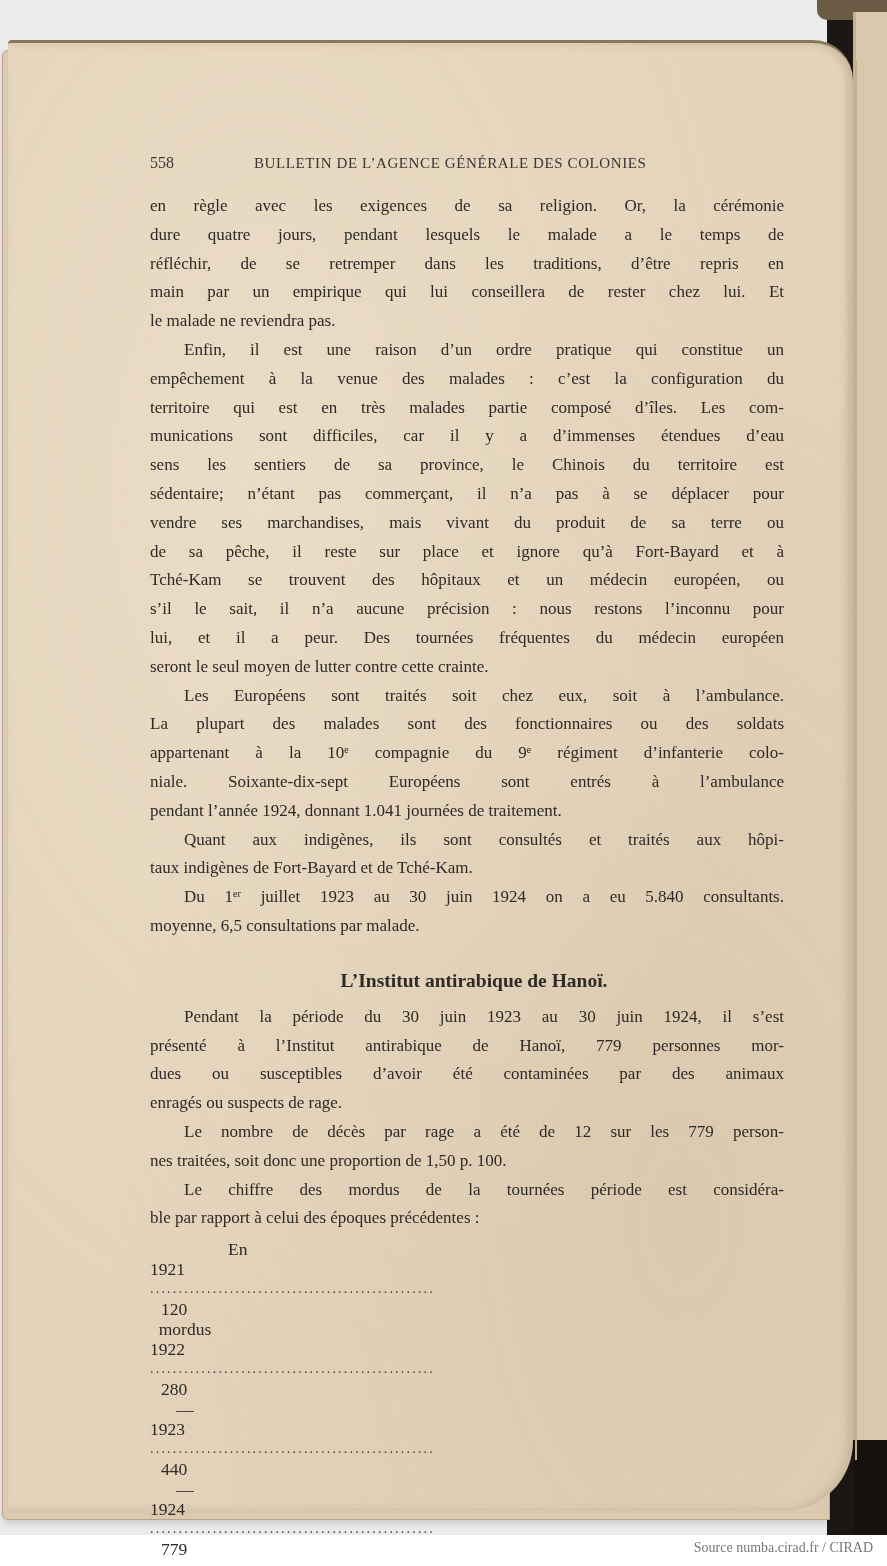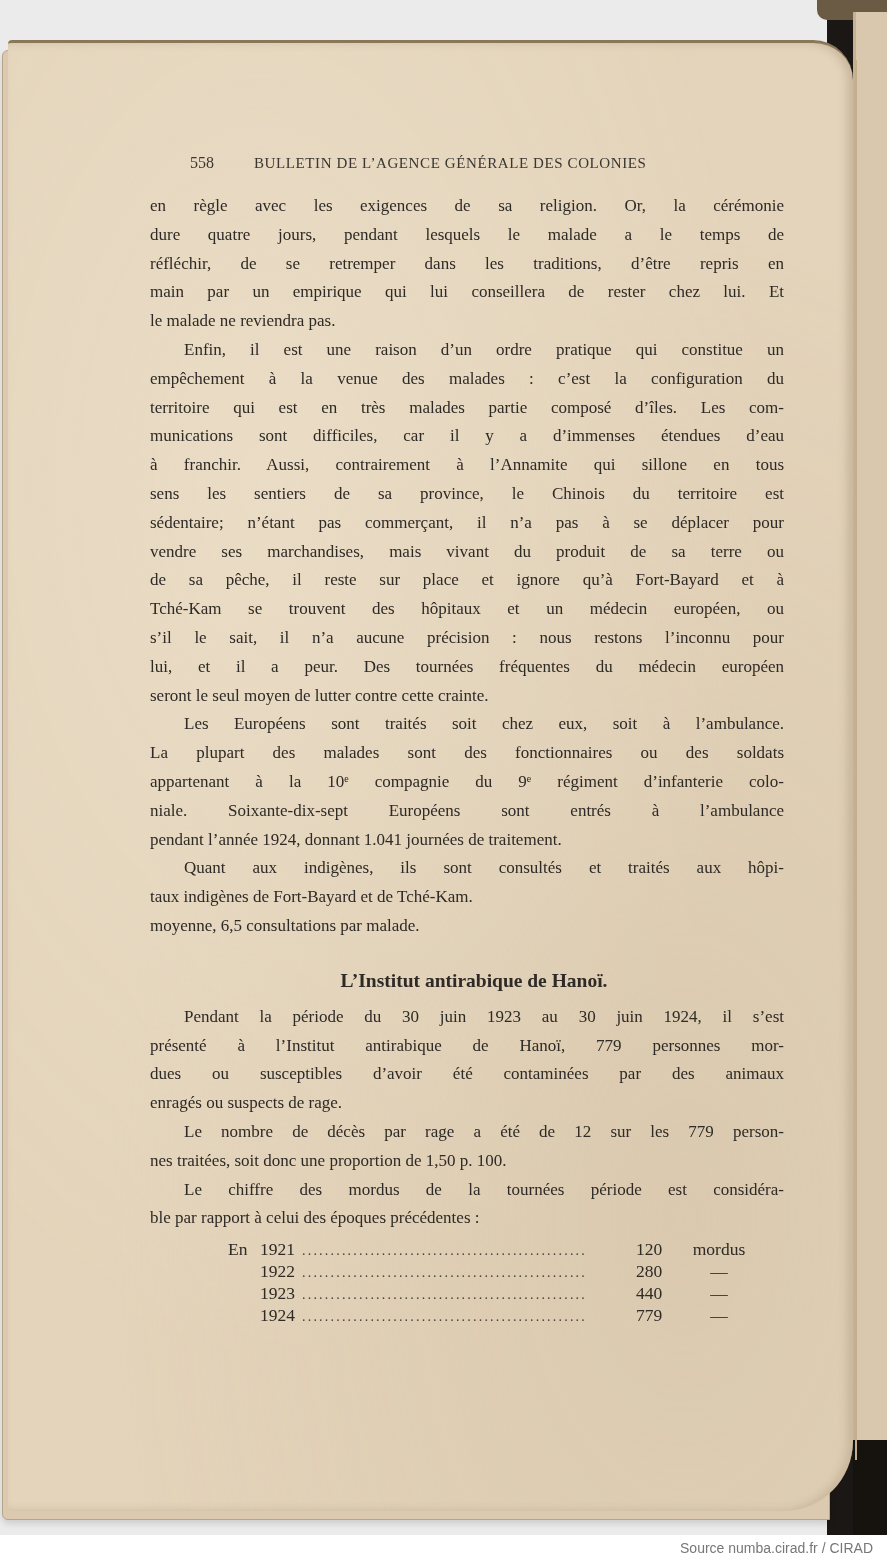--- a/index.html
+++ b/index.html
@@ -92,21 +92,20 @@
       font-size: 14px;
       letter-spacing: 0.6px;
       color: #3b3631;
       margin-bottom: 20px;
       white-space: nowrap;
     }
     .running-head .folio {
       width: 104px;
       font-size: 16px;
       letter-spacing: 0;
-      text-align: center;
     }
     .running-head .title {
       font-variant: small-caps;
       font-size: 15px;
     }
     .para {
       font-size: 17px;
       line-height: 28.8px;
       text-align: justify;
       margin: 0;
@@ -133,49 +132,50 @@
     }
     .table {
       margin-top: 6px;
       font-size: 17.5px;
       line-height: 20px;
     }
     .table-row {
       display: flex;
       align-items: baseline;
       white-space: nowrap;
+      flex-direction: column;
     }
     .table-row .prefix {
       width: 32px;
       padding-left: 78px;
     }
     .table-row .year {
       width: 42px;
       font-family: Liberation Serif, serif;
     }
     .table-row .leader {
       width: 334px;
       overflow: hidden;
       letter-spacing: 2.2px;
       color: #4b4540;
       font-size: 14px;
     }
     .table-row .count {
       width: 48px;
-      text-align: left;
+      text-align: center;
     }
     .table-row .unit {
       width: 70px;
       text-align: center;
     }
     .source-credit {
       position: absolute;
       right: 14px;
       top: 1540px;
-      font-family: Liberation Sans, sans-serif;
+      font-family: Liberation Serif, serif;
       font-size: 14px;
       color: #777777;
       white-space: nowrap;
     }
   </style>
 </head>
 <body>
 
 <div class="scan-bg"></div>
 <div class="binding"></div>
@@ -202,21 +202,20 @@
     <span class="line">réfléchir, de se retremper dans les traditions, d’être repris en</span>
     <span class="line">main par un empirique qui lui conseillera de rester chez lui. Et</span>
     <span class="line last">le malade ne reviendra pas.</span>
   </p>
 
   <p class="para">
     <span class="line indent">Enfin, il est une raison d’un ordre pratique qui constitue un</span>
     <span class="line">empêchement à la venue des malades : c’est la configuration du</span>
     <span class="line">territoire qui est en très malades partie composé d’îles. Les com-</span>
     <span class="line">munications sont difficiles, car il y a d’immenses étendues d’eau</span>
-    <span class="line">à franchir. Aussi, contrairement à l’Annamite qui sillone en tous</span>
     <span class="line">sens les sentiers de sa province, le Chinois du territoire est</span>
     <span class="line">sédentaire; n’étant pas commerçant, il n’a pas à se déplacer pour</span>
     <span class="line">vendre ses marchandises, mais vivant du produit de sa terre ou</span>
     <span class="line">de sa pêche, il reste sur place et ignore qu’à Fort-Bayard et à</span>
     <span class="line">Tché-Kam se trouvent des hôpitaux et un médecin européen, ou</span>
     <span class="line">s’il le sait, il n’a aucune précision : nous restons l’inconnu pour</span>
     <span class="line">lui, et il a peur. Des tournées fréquentes du médecin européen</span>
     <span class="line last">seront le seul moyen de lutter contre cette crainte.</span>
   </p>
 
@@ -227,20 +226,21 @@
     <span class="line">niale. Soixante-dix-sept Européens sont entrés à l’ambulance</span>
     <span class="line last">pendant l’année 1924, donnant 1.041 journées de traitement.</span>
   </p>
 
   <p class="para">
     <span class="line indent">Quant aux indigènes, ils sont consultés et traités aux hôpi-</span>
     <span class="line last">taux indigènes de Fort-Bayard et de Tché-Kam.</span>
   </p>
 
   <p class="para">
+    <span class="line indent">Du 1ᵉʳ juillet 1923 au 30 juin 1924 on a eu 5.840 consultants.</span>
     <span class="line last">moyenne, 6,5 consultations par malade.</span>
   </p>
 
   <div class="section-title">L’Institut antirabique de Hanoï.</div>
 
   <p class="para">
     <span class="line indent">Pendant la période du 30 juin 1923 au 30 juin 1924, il s’est</span>
     <span class="line">présenté à l’Institut antirabique de Hanoï, 779 personnes mor-</span>
     <span class="line">dues ou susceptibles d’avoir été contaminées par des animaux</span>
     <span class="line last">enragés ou suspects de rage.</span>

